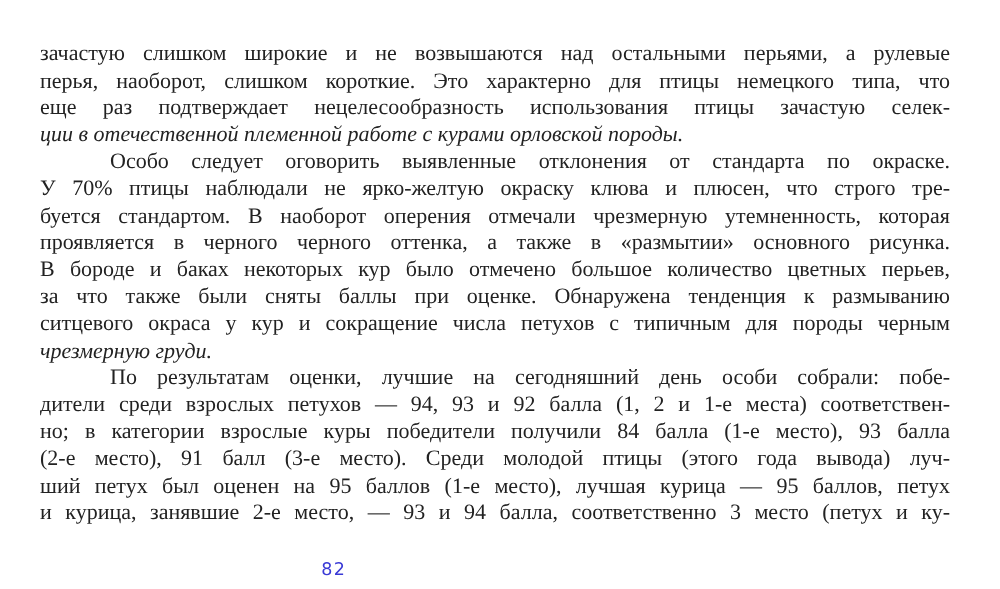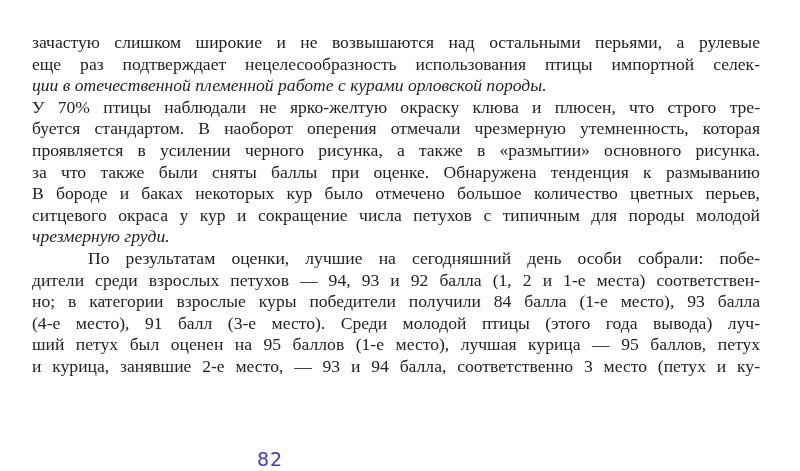--- a/index.html
+++ b/index.html
@@ -35,46 +35,48 @@
       font-style: italic;
     }
     .line.indent {
       padding-left: 56px;
     }
     .page-number {
       position: absolute;
       left: 257px;
       top: 448px;
       font-family: "DejaVu Sans", sans-serif;
-      font-size: 19px;
+      font-size: 14px;
       color: #3a3ad6;
       letter-spacing: 1px;
     }
   </style>
 </head>
 <body>
 
 <div class="page">
   <div>
     <span class="line">зачастую слишком широкие и не возвышаются над остальными перьями, а рулевые</span>
-    <span class="line">еще раз подтверждает нецелесообразность использования птицы импортной селек-</span>
+    <span class="line">перья, наоборот, слишком короткие. Это характерно для птицы немецкого типа, что</span>
+    <span class="line">еще раз подтверждает нецелесообразность использования птицы зачастую селек-</span>
     <span class="line last">ции в отечественной племенной работе с курами орловской породы.</span>
   </div>
   <div>
+    <span class="line indent">Особо следует оговорить выявленные отклонения от стандарта по окраске.</span>
     <span class="line">У 70% птицы наблюдали не ярко-желтую окраску клюва и плюсен, что строго тре-</span>
     <span class="line">буется стандартом. В наоборот оперения отмечали чрезмерную утемненность, которая</span>
-    <span class="line">проявляется в усилении черного рисунка, а также в «размытии» основного рисунка.</span>
+    <span class="line">проявляется в черного черного оттенка, а также в «размытии» основного рисунка.</span>
+    <span class="line">В бороде и баках некоторых кур было отмечено большое количество цветных перьев,</span>
     <span class="line">за что также были сняты баллы при оценке. Обнаружена тенденция к размыванию</span>
-    <span class="line">В бороде и баках некоторых кур было отмечено большое количество цветных перьев,</span>
-    <span class="line">ситцевого окраса у кур и сокращение числа петухов с типичным для породы молодой</span>
+    <span class="line">ситцевого окраса у кур и сокращение числа петухов с типичным для породы черным</span>
     <span class="line last">чрезмерную груди.</span>
   </div>
   <div>
     <span class="line indent">По результатам оценки, лучшие на сегодняшний день особи собрали: побе-</span>
     <span class="line">дители среди взрослых петухов — 94, 93 и 92 балла (1, 2 и 1-е места) соответствен-</span>
     <span class="line">но; в категории взрослые куры победители получили 84 балла (1-е место), 93 балла</span>
-    <span class="line">(4-е место), 91 балл (3-е место). Среди молодой птицы (этого года вывода) луч-</span>
+    <span class="line">(2-е место), 91 балл (3-е место). Среди молодой птицы (этого года вывода) луч-</span>
     <span class="line">ший петух был оценен на 95 баллов (1-е место), лучшая курица — 95 баллов, петух</span>
     <span class="line">и курица, занявшие 2-е место, — 93 и 94 балла, соответственно 3 место (петух и ку-</span>
   </div>
 </div>
 
 <div class="page-number">82</div>
 
 </body></html>

